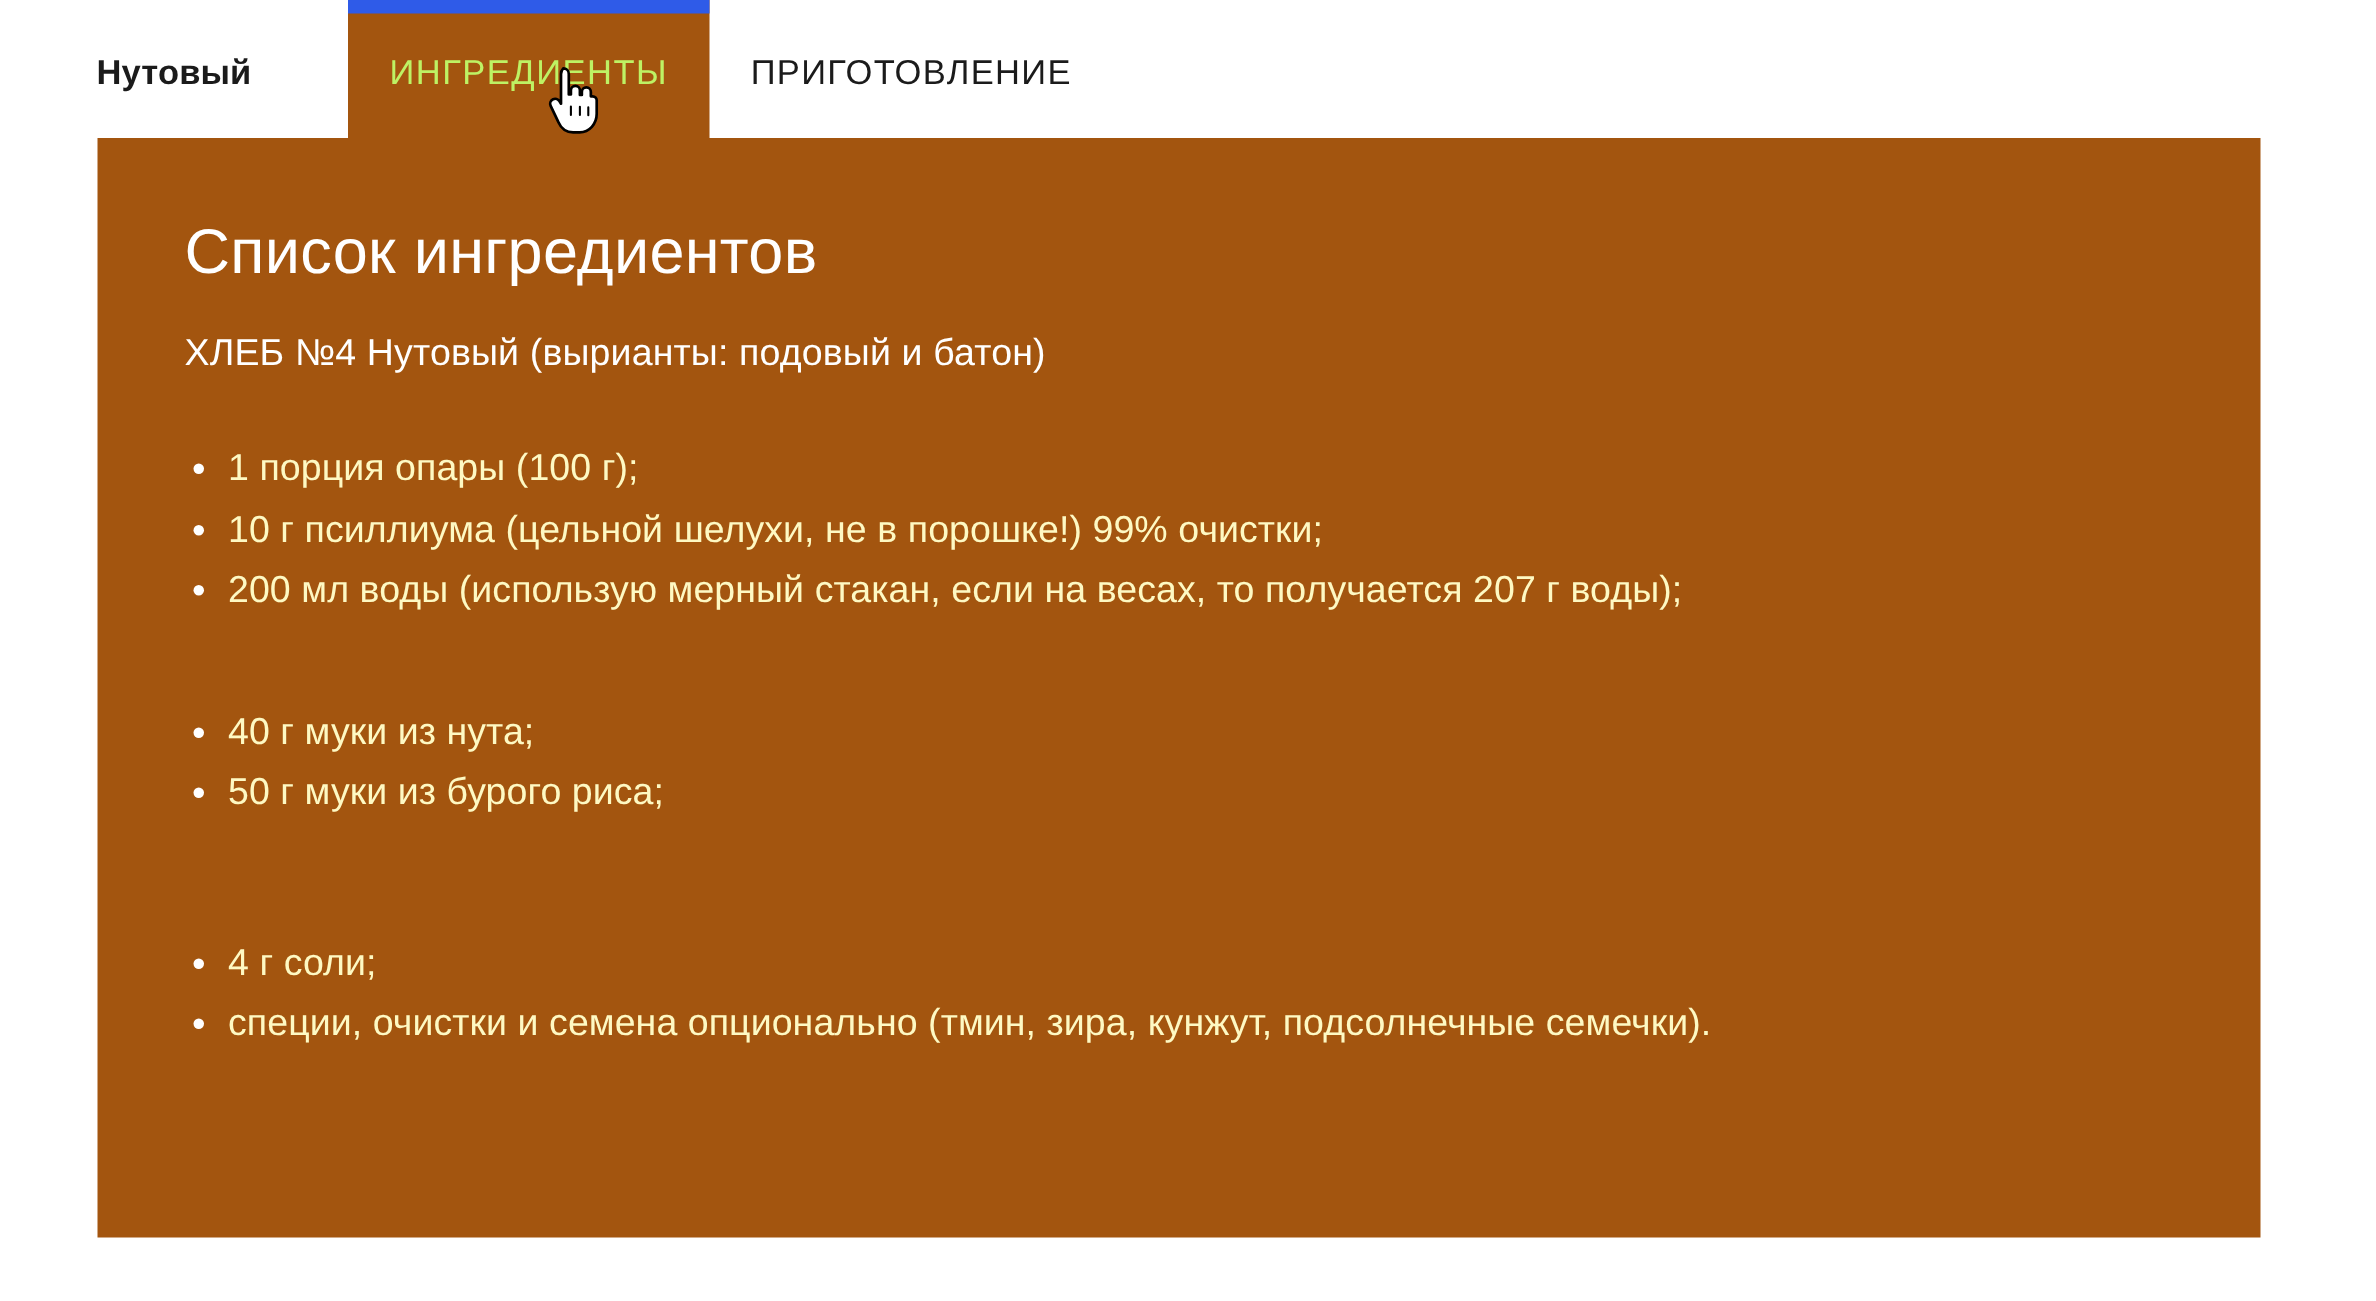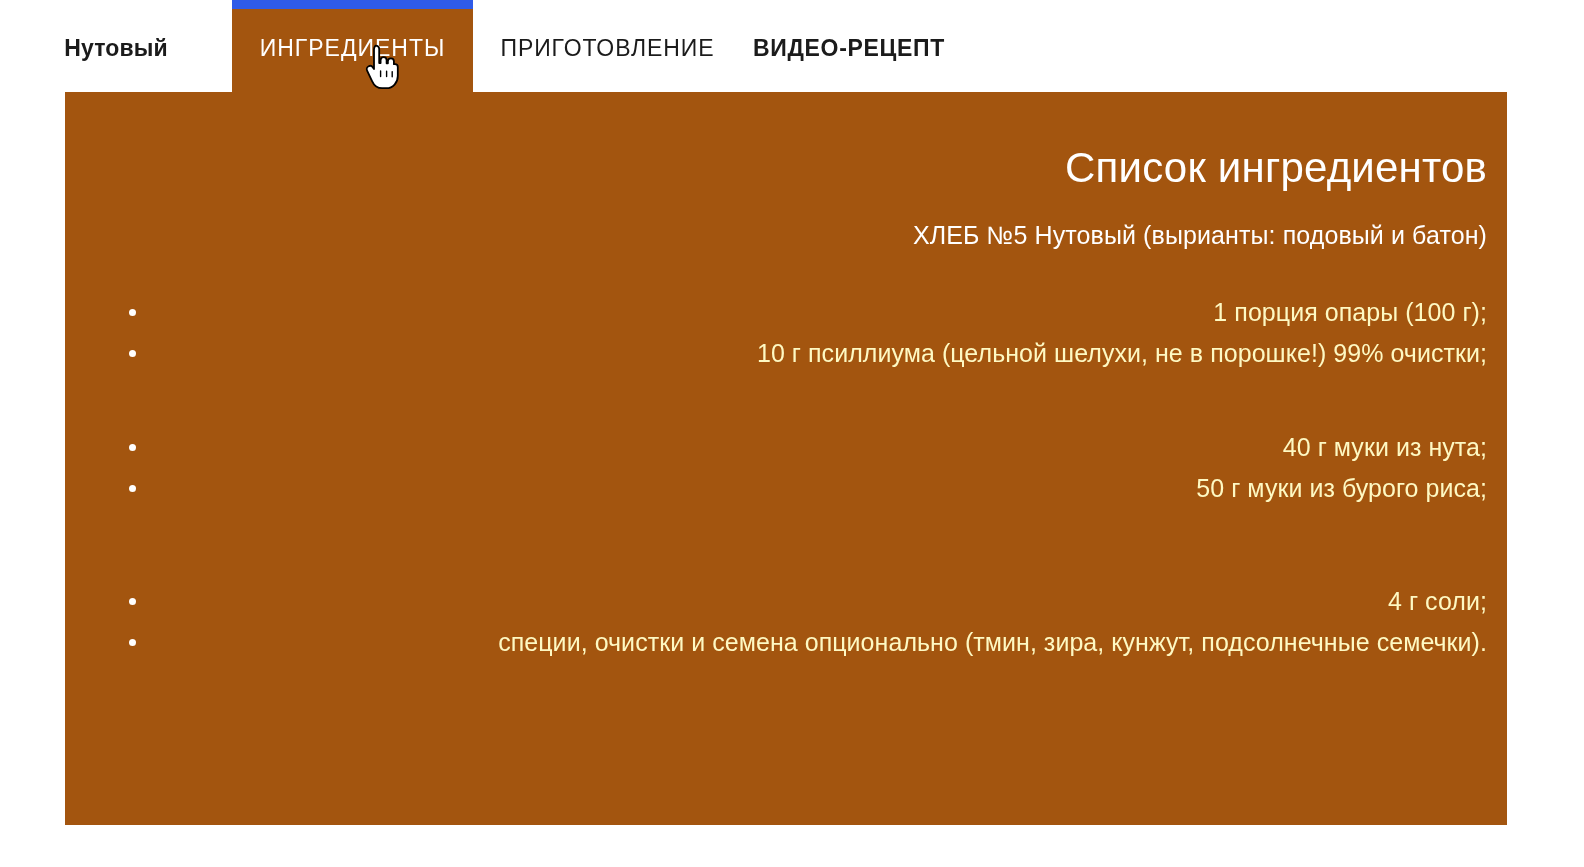--- a/index.html
+++ b/index.html
@@ -50,21 +50,21 @@
     font-size: 23px;
     font-weight: 700;
     letter-spacing: 0.1px;
   }
   #tab-ingredienty {
     width: 241px;
     background: #A3550F;
     font-size: 23px;
     font-weight: 400;
     letter-spacing: 1.0px;
-    color: #ffffff;
+    color: #bef264;
   }
   #tab-ingredienty .tab-accent {
     position: absolute;
     left: 0;
     top: 0;
     width: 100%;
     height: 9px;
     background: #2F5BE8;
   }
   #tab-prigotovlenie {
@@ -92,21 +92,20 @@
     box-sizing: border-box;
     color: #ffffff;
     overflow: hidden;
   }
 
   #panel-inner {
     position: absolute;
     left: 58px;
     top: 52px;
     right: 20px;
-    text-align: right;
   }
 
   #panel-heading {
     font-size: 42px;
     font-weight: 400;
     line-height: 1.12;
     letter-spacing: 0.2px;
     color: #ffffff;
     margin: 0 0 0 0;
   }
@@ -171,41 +170,42 @@
 
   <div class="tab" id="tab-ingredienty">
     <span class="tab-accent"></span>
     <span class="tab-label">ИНГРЕДИЕНТЫ</span>
   </div>
 
   <div class="tab" id="tab-prigotovlenie">
     <span class="tab-label">ПРИГОТОВЛЕНИЕ</span>
   </div>
 
-  <div class="tab" id="tab-video">
-    <span class="tab-label">ВИДЕО-РЕЦЕПТ</span>
-  </div>
 
 </div>
 
 <div id="panel">
   <div id="panel-inner">
 
     <h1 id="panel-heading">Список ингредиентов</h1>
 
-    <div id="panel-subtitle">ХЛЕБ №5 Нутовый (вырианты: подовый и батон)</div>
+    <div id="panel-subtitle">ХЛЕБ №4 Нутовый (вырианты: подовый и батон)</div>
 
     <ul class="bullet-group" id="group-0">
       <li class="bullet-item">
         <span class="bullet-dot"></span>
         <span>1 порция опары (100 г);</span>
       </li>
       <li class="bullet-item">
         <span class="bullet-dot"></span>
         <span>10 г псиллиума (цельной шелухи, не в порошке!) 99% очистки;</span>
+      </li>
+      <li class="bullet-item">
+        <span class="bullet-dot"></span>
+        <span>200 мл воды (использую мерный стакан, если на весах, то получается 207 г воды);</span>
       </li>
     </ul>
 
     <ul class="bullet-group" id="group-1">
       <li class="bullet-item">
         <span class="bullet-dot"></span>
         <span>40 г муки из нута;</span>
       </li>
       <li class="bullet-item">
         <span class="bullet-dot"></span>

